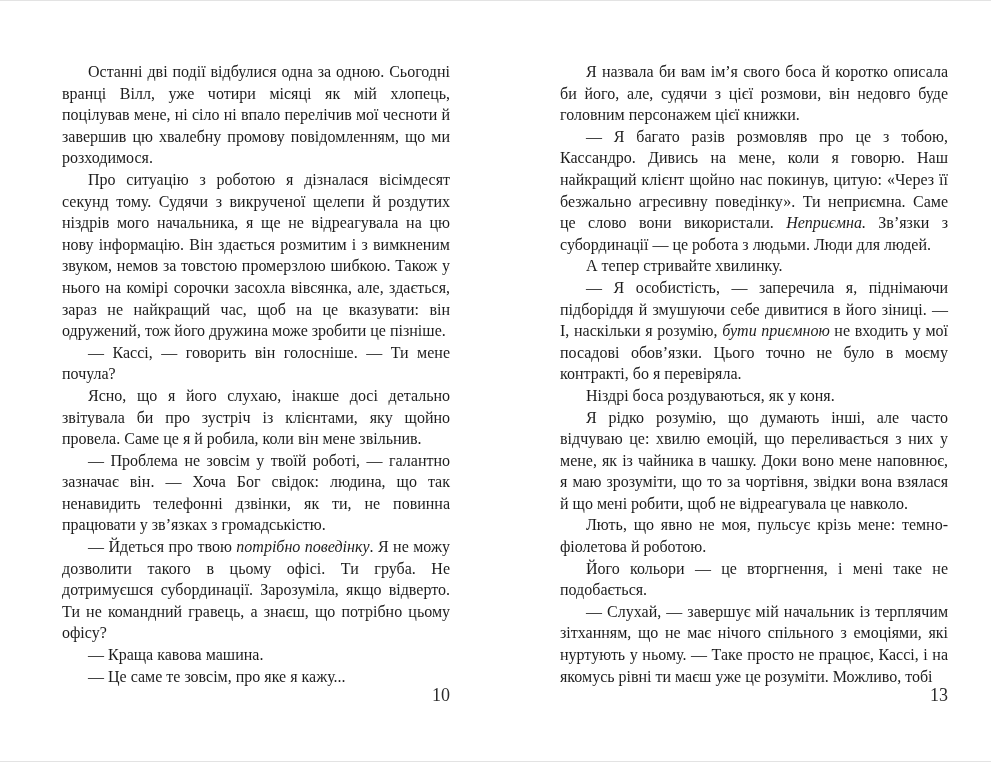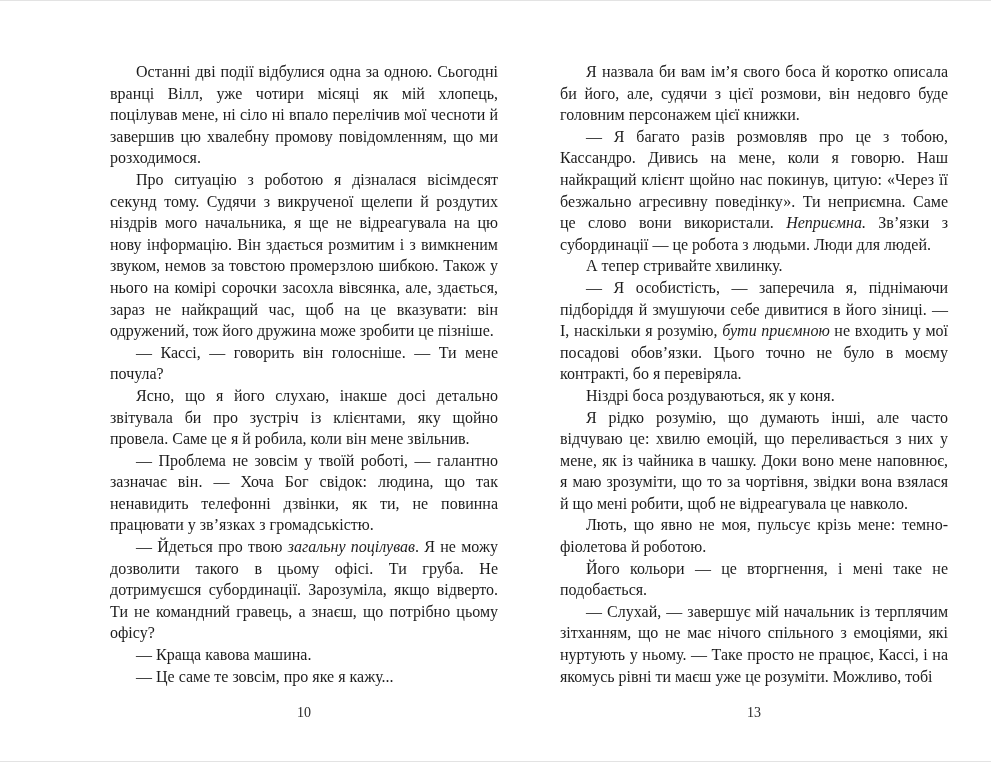--- a/index.html
+++ b/index.html
@@ -19,61 +19,61 @@
     overflow: hidden;
     font-family: "Liberation Serif", "DejaVu Serif", serif;
     color: #1c1c1c;
   }
   .page {
     position: absolute;
     top: 0;
     height: 762px;
     width: 388px;
   }
-  .page.left  { left: 62px; margin-left: 48px;  }
+  .page.left  { left: 62px;  }
   .page.right { left: 560px; }
   .page-text {
     position: absolute;
     top: 60px;
     left: 0;
     width: 388px;
   }
   .page-text p {
     margin: 0;
     font-size: 16px;
     line-height: 21.6px;
     text-align: justify;
     text-indent: 26px;
     hyphens: auto;
     -webkit-hyphens: auto;
   }
   .italic { font-style: italic; }
   .page-number {
     position: absolute;
-    top: 704px;
+    top: 684px;
     left: 0;
     width: 388px;
-    text-align: center;
-    font-size: 14px;
+    text-align: right;
+    font-size: 18px;
     color: #2a2a2a;
   }
 </style>
 </head>
 <body>
 
 <div class="spread">
 
   <div class="page left">
     <div class="page-text">
         <p><span>Останні дві події відбулися одна за одною. Сьогодні вранці Вілл, уже чотири місяці як мій хлопець, поцілував мене, ні сіло ні впало перелічив мої чесноти й завершив цю хвалебну промову повідомленням, що ми розходимося.</span></p>
         <p><span>Про ситуацію з роботою я дізналася вісімдесят секунд тому. Судячи з викрученої щелепи й роздутих ніздрів мого начальника, я ще не відреагувала на цю нову інформацію. Він здається розмитим і з вимкненим звуком, немов за товстою промерзлою шибкою. Також у нього на комірі сорочки засохла вівсянка, але, здається, зараз не найкращий час, щоб на це вказувати: він одружений, тож його дружина може зробити це пізніше.</span></p>
         <p><span>— Кассі, — говорить він голосніше. — Ти мене почула?</span></p>
         <p><span>Ясно, що я його слухаю, інакше досі детально звітувала би про зустріч із клієнтами, яку щойно провела. Саме це я й робила, коли він мене звільнив.</span></p>
         <p><span>— Проблема не зовсім у твоїй роботі, — галантно зазначає він. — Хоча Бог свідок: людина, що так ненавидить телефонні дзвінки, як ти, не повинна працювати у зв’язках з громадськістю.</span></p>
-        <p><span>— Йдеться про твою </span><span class="italic">загальну поцілував</span><span>. Я не можу дозволити такого в цьому офісі. Ти груба. Не дотримуєшся субординації. Зарозуміла, якщо відверто. Ти не командний гравець, а знаєш, що потрібно цьому офісу?</span></p>
+        <p><span>— Йдеться про твою </span><span class="italic">потрібно поведінку</span><span>. Я не можу дозволити такого в цьому офісі. Ти груба. Не дотримуєшся субординації. Зарозуміла, якщо відверто. Ти не командний гравець, а знаєш, що потрібно цьому офісу?</span></p>
         <p><span>— Краща кавова машина.</span></p>
         <p><span>— Це саме те зовсім, про яке я кажу...</span></p>
       </div>
     <div class="page-number">10</div>
   </div>
 
   <div class="page right">
     <div class="page-text">
         <p><span>Я назвала би вам ім’я свого боса й коротко описала би його, але, судячи з цієї розмови, він недовго буде головним персонажем цієї книжки.</span></p>
         <p><span>— Я багато разів розмовляв про це з тобою, Кассандро. Дивись на мене, коли я говорю. Наш найкращий клієнт щойно нас покинув, цитую: «Через її безжально агресивну поведінку». Ти неприємна. Саме це слово вони використали. </span><span class="italic">Неприємна.</span><span> Зв’язки з субординації — це робота з людьми. Люди для людей.</span></p>

